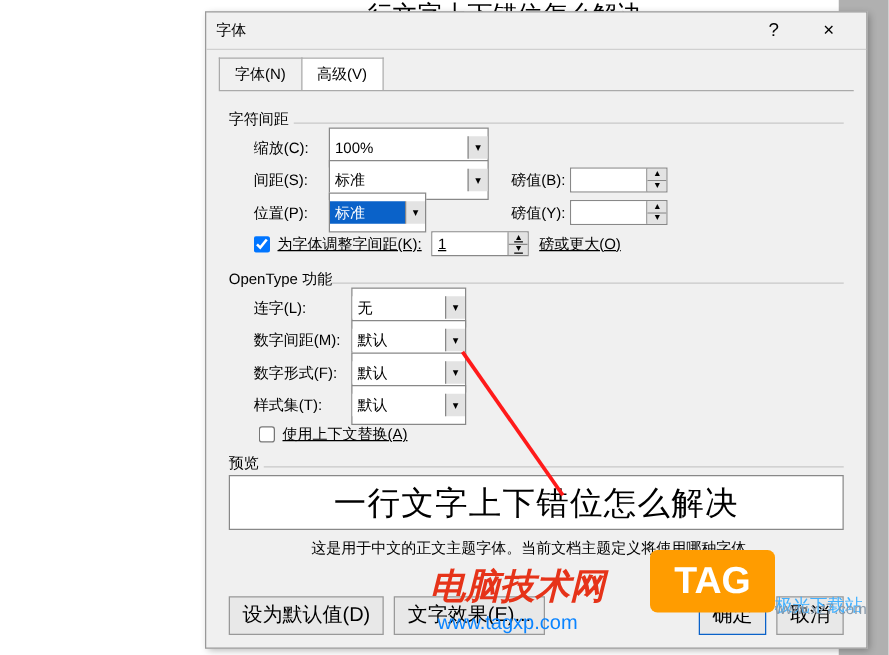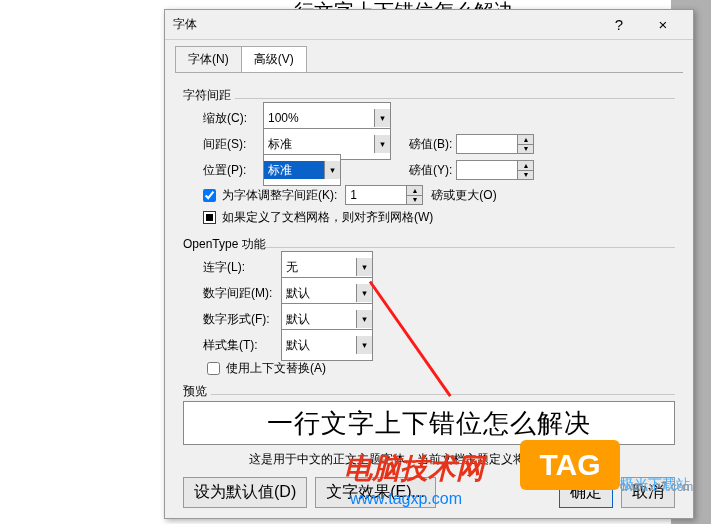--- a/index.html
+++ b/index.html
@@ -36,21 +36,21 @@
 .combo-btn { width: 16px; height: 18px; background: #e3e3e3; border-left: 1px solid #888; display: flex; align-items: center; justify-content: center; font-size: 9px; cursor: pointer; }
 
 .spin { display: inline-flex; align-items: center; border: 1px solid #888; background: #fff; height: 20px; }
 .spin-input { border: none; outline: none; height: 18px; padding: 0 4px; font-size: 12px; width: 60px; }
 .spin-btns { width: 16px; height: 18px; display: flex; flex-direction: column; border-left: 1px solid #888; }
 .spin-b { flex: 1; background: #e3e3e3; font-size: 7px; display: flex; align-items: center; justify-content: center; cursor: pointer; }
 .spin-b:first-child { border-bottom: 1px solid #888; }
 
 .lbl2 { margin-left: 18px; margin-right: 4px; }
 
-.chk-row { display: flex; align-items: center; margin: 4px 0 4px 20px; }
+.chk-row { display: flex; align-items: center; margin: 4px 0 4px 20px; text-decoration: underline; }
 input[type=checkbox] { margin-right: 6px; }
 .chk-filled { width: 13px; height: 13px; border: 1px solid #333; background: #fff; display: inline-flex; align-items: center; justify-content: center; margin-right: 6px; }
 .chk-filled-inner { width: 7px; height: 7px; background: #000; }
 
 .preview-box { border: 1px solid #888; background: #fff; height: 44px; margin: 4px 0 6px; display: flex; align-items: center; justify-content: center; font-family: SimSun; font-size: 26px; overflow: hidden; letter-spacing: 1px; }
 .preview-desc { font-size: 12px; text-align: center; margin-bottom: 6px; }
 
 .footer { position: absolute; bottom: 10px; left: 18px; right: 18px; display: flex; align-items: center; gap: 8px; }
 .btn { border: 1px solid #999; background: #e8e8e8; padding: 4px 10px; font-size: 16px; cursor: pointer; }
 .btn-primary { border: 1.5px solid #0a62c9; }
@@ -135,26 +135,20 @@
       <div class="spin" style="margin:0 8px">
         <input class="spin-input" value="1" style="">
         <div class="spin-btns">
             <div class="spin-b">▲</div>
             <div class="spin-b">▼</div>
           </div>
       </div>
       <span>磅或更大(O)</span>
     </div>
 
-    <div class="chk-row">
-      <span class="chk-filled">
-          <span class="chk-filled-inner"></span>
-        </span>
-      <span>如果定义了文档网格，则对齐到网格(W)</span>
-    </div>
 
     <div class="group-label" style="margin-top:10px">OpenType 功能</div>
     <div class="group-line2"></div>
 
     <div class="row">
       <span class="lbl-w">连字(L):</span>
       <div class="combo">
         <input class="combo-input" style="width: 74px;" value="无">
         <div class="combo-btn">▾</div>
       </div>

